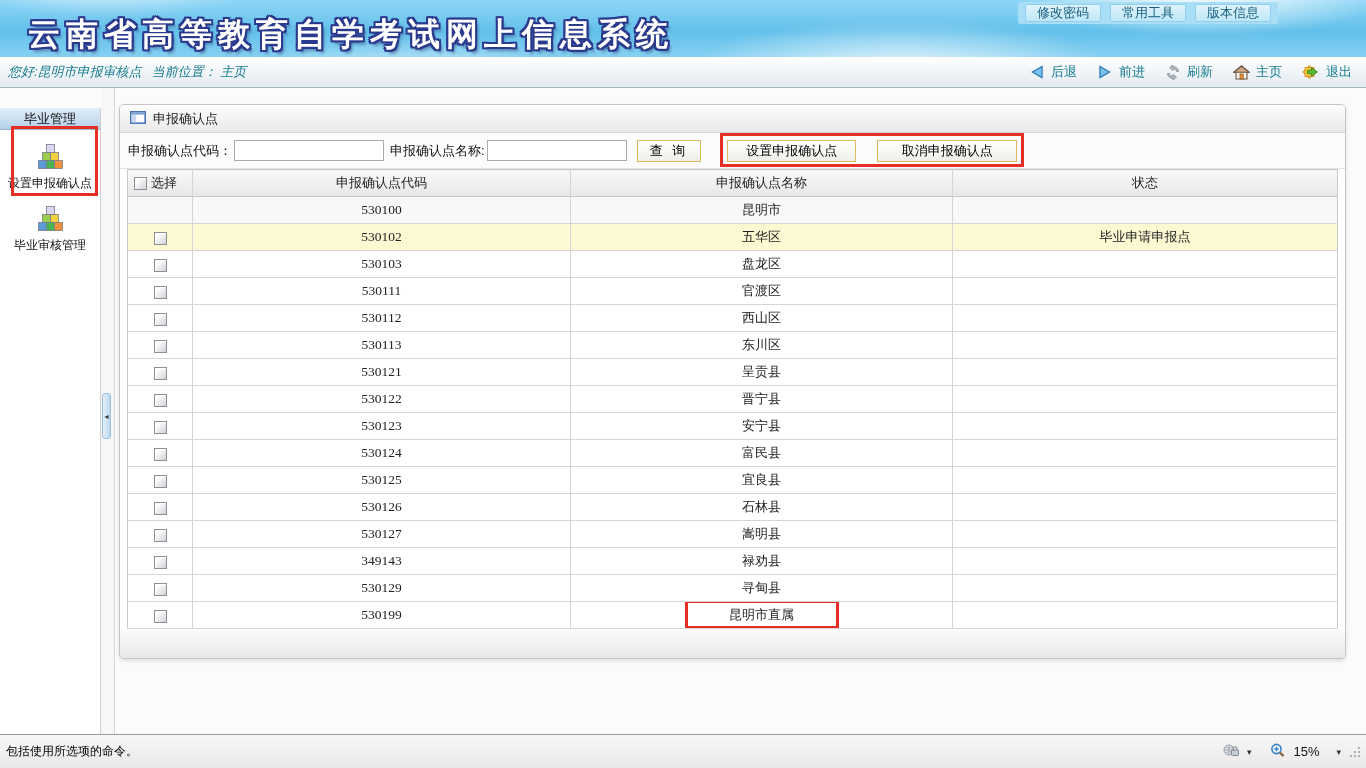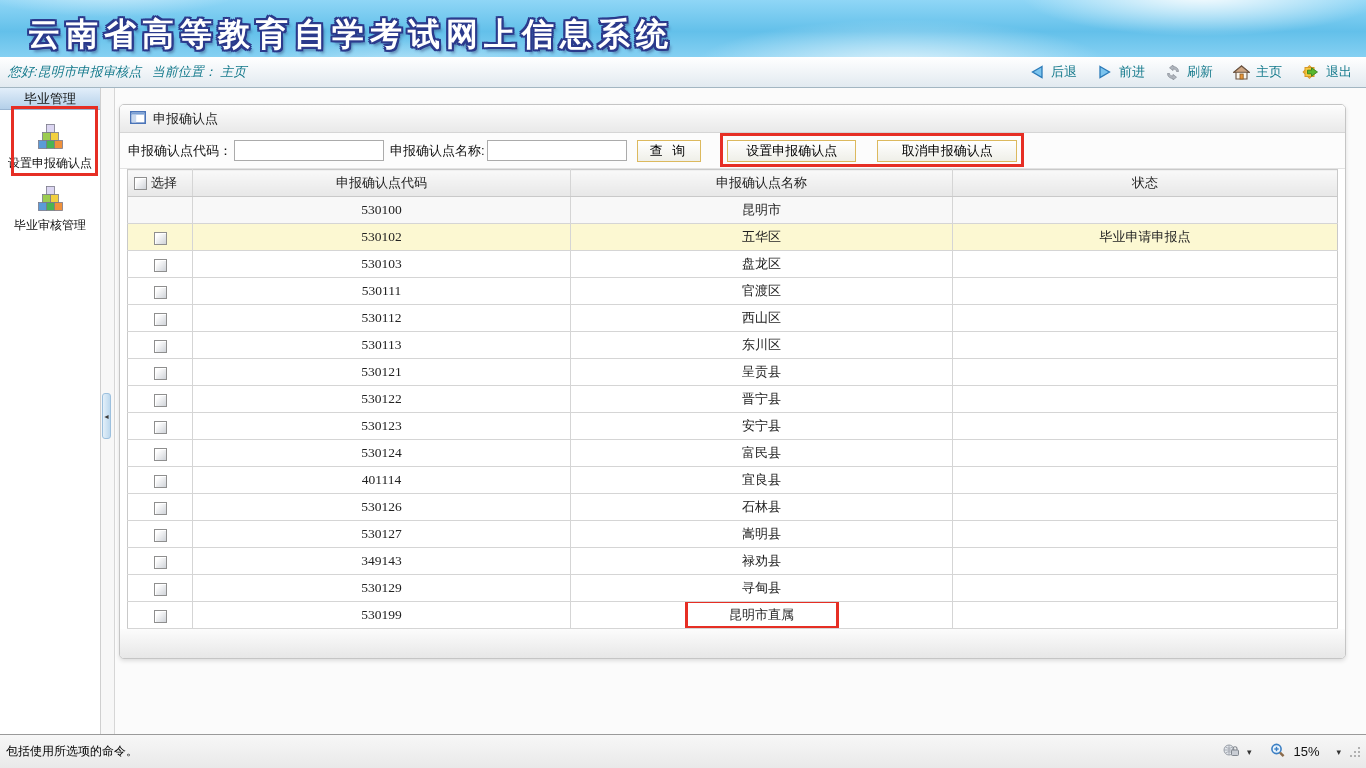--- a/index.html
+++ b/index.html
@@ -30,21 +30,21 @@
     display:flex;align-items:center;justify-content:space-between;padding:0 14px 0 8px;box-sizing:border-box;}
   .nav-left{color:#157a8c;font-size:13px;display:flex;gap:10px;font-style:italic;}
   .nav-right{display:flex;align-items:center;gap:20px;}
   .nav-btn{display:flex;align-items:center;gap:6px;color:#157a8c;font-size:13px;cursor:pointer;text-decoration:none;}
   .nav-btn svg{display:block;}
 
   
   .body-region{position:absolute;top:88px;left:0;right:0;bottom:23px;display:flex;background:#fbfbfb;}
 
   
-  .sidebar{width:100px;background:#ffffff;border-right:1px solid #cfcfcf;flex:0 0 auto;}
+  .sidebar{width:100px;background:#ffffff;border-right:1px solid #cfcfcf;flex:0 0 auto;margin-top:20px;}
   .sidebar-header{height:21px;line-height:21px;text-align:center;font-size:13px;color:#111;
     background:linear-gradient(#e2eefa,#b4d0e9);border-bottom:1px solid #9ab6d2;}
   .sidebar-item{display:flex;flex-direction:column;align-items:center;gap:3px;padding-top:14px;cursor:pointer;}
   .sidebar-item .label{font-size:12px;color:#111;white-space:nowrap;}
   .sidebar-item.annotated{position:relative;}
   .sidebar-item.annotated::after{content:"";position:absolute;inset:-4px 2px -4px 11px;border:3px solid #e62e24;}
 
   
   .splitter{width:13px;flex:0 0 auto;background:#f7f7f7;border-right:1px solid #d6d6d6;position:relative;}
   .splitter-handle{position:absolute;top:305px;left:1px;width:9px;height:46px;box-sizing:border-box;
@@ -98,20 +98,25 @@
   .grip{width:2px;height:2px;background:#b0b0b0;margin:8px 2px 0 10px;
     box-shadow:0 -4px #b0b0b0,0 -8px #b0b0b0,-4px 0 #b0b0b0,-8px 0 #b0b0b0,-4px -4px #b0b0b0;}
 </style>
 </head>
 <body>
 
 <div class="screen">
 
   <header class="banner">
     <div class="banner-title">云南省高等教育自学考试网上信息系统</div>
+    <div class="banner-strip">
+      <button>修改密码</button>
+      <button>常用工具</button>
+      <button>版本信息</button>
+    </div>
   </header>
 
   <div class="navbar">
     <div class="nav-left">
       <span>您好:昆明市申报审核点</span>
       <span>当前位置： 主页</span>
     </div>
     <div class="nav-right">
       <a class="nav-btn">
         <span>
@@ -293,21 +298,21 @@
                   <td class="col-status"></td>
                 </tr>
                 <tr>
                   <td class="col-check"><span class="cb"></span></td>
                   <td class="col-code">530124</td>
                   <td class="col-name">富民县</td>
                   <td class="col-status"></td>
                 </tr>
                 <tr>
                   <td class="col-check"><span class="cb"></span></td>
-                  <td class="col-code">401114</td>
+                  <td class="col-code">530125</td>
                   <td class="col-name">宜良县</td>
                   <td class="col-status"></td>
                 </tr>
                 <tr>
                   <td class="col-check"><span class="cb"></span></td>
                   <td class="col-code">530126</td>
                   <td class="col-name">石林县</td>
                   <td class="col-status"></td>
                 </tr>
                 <tr>

